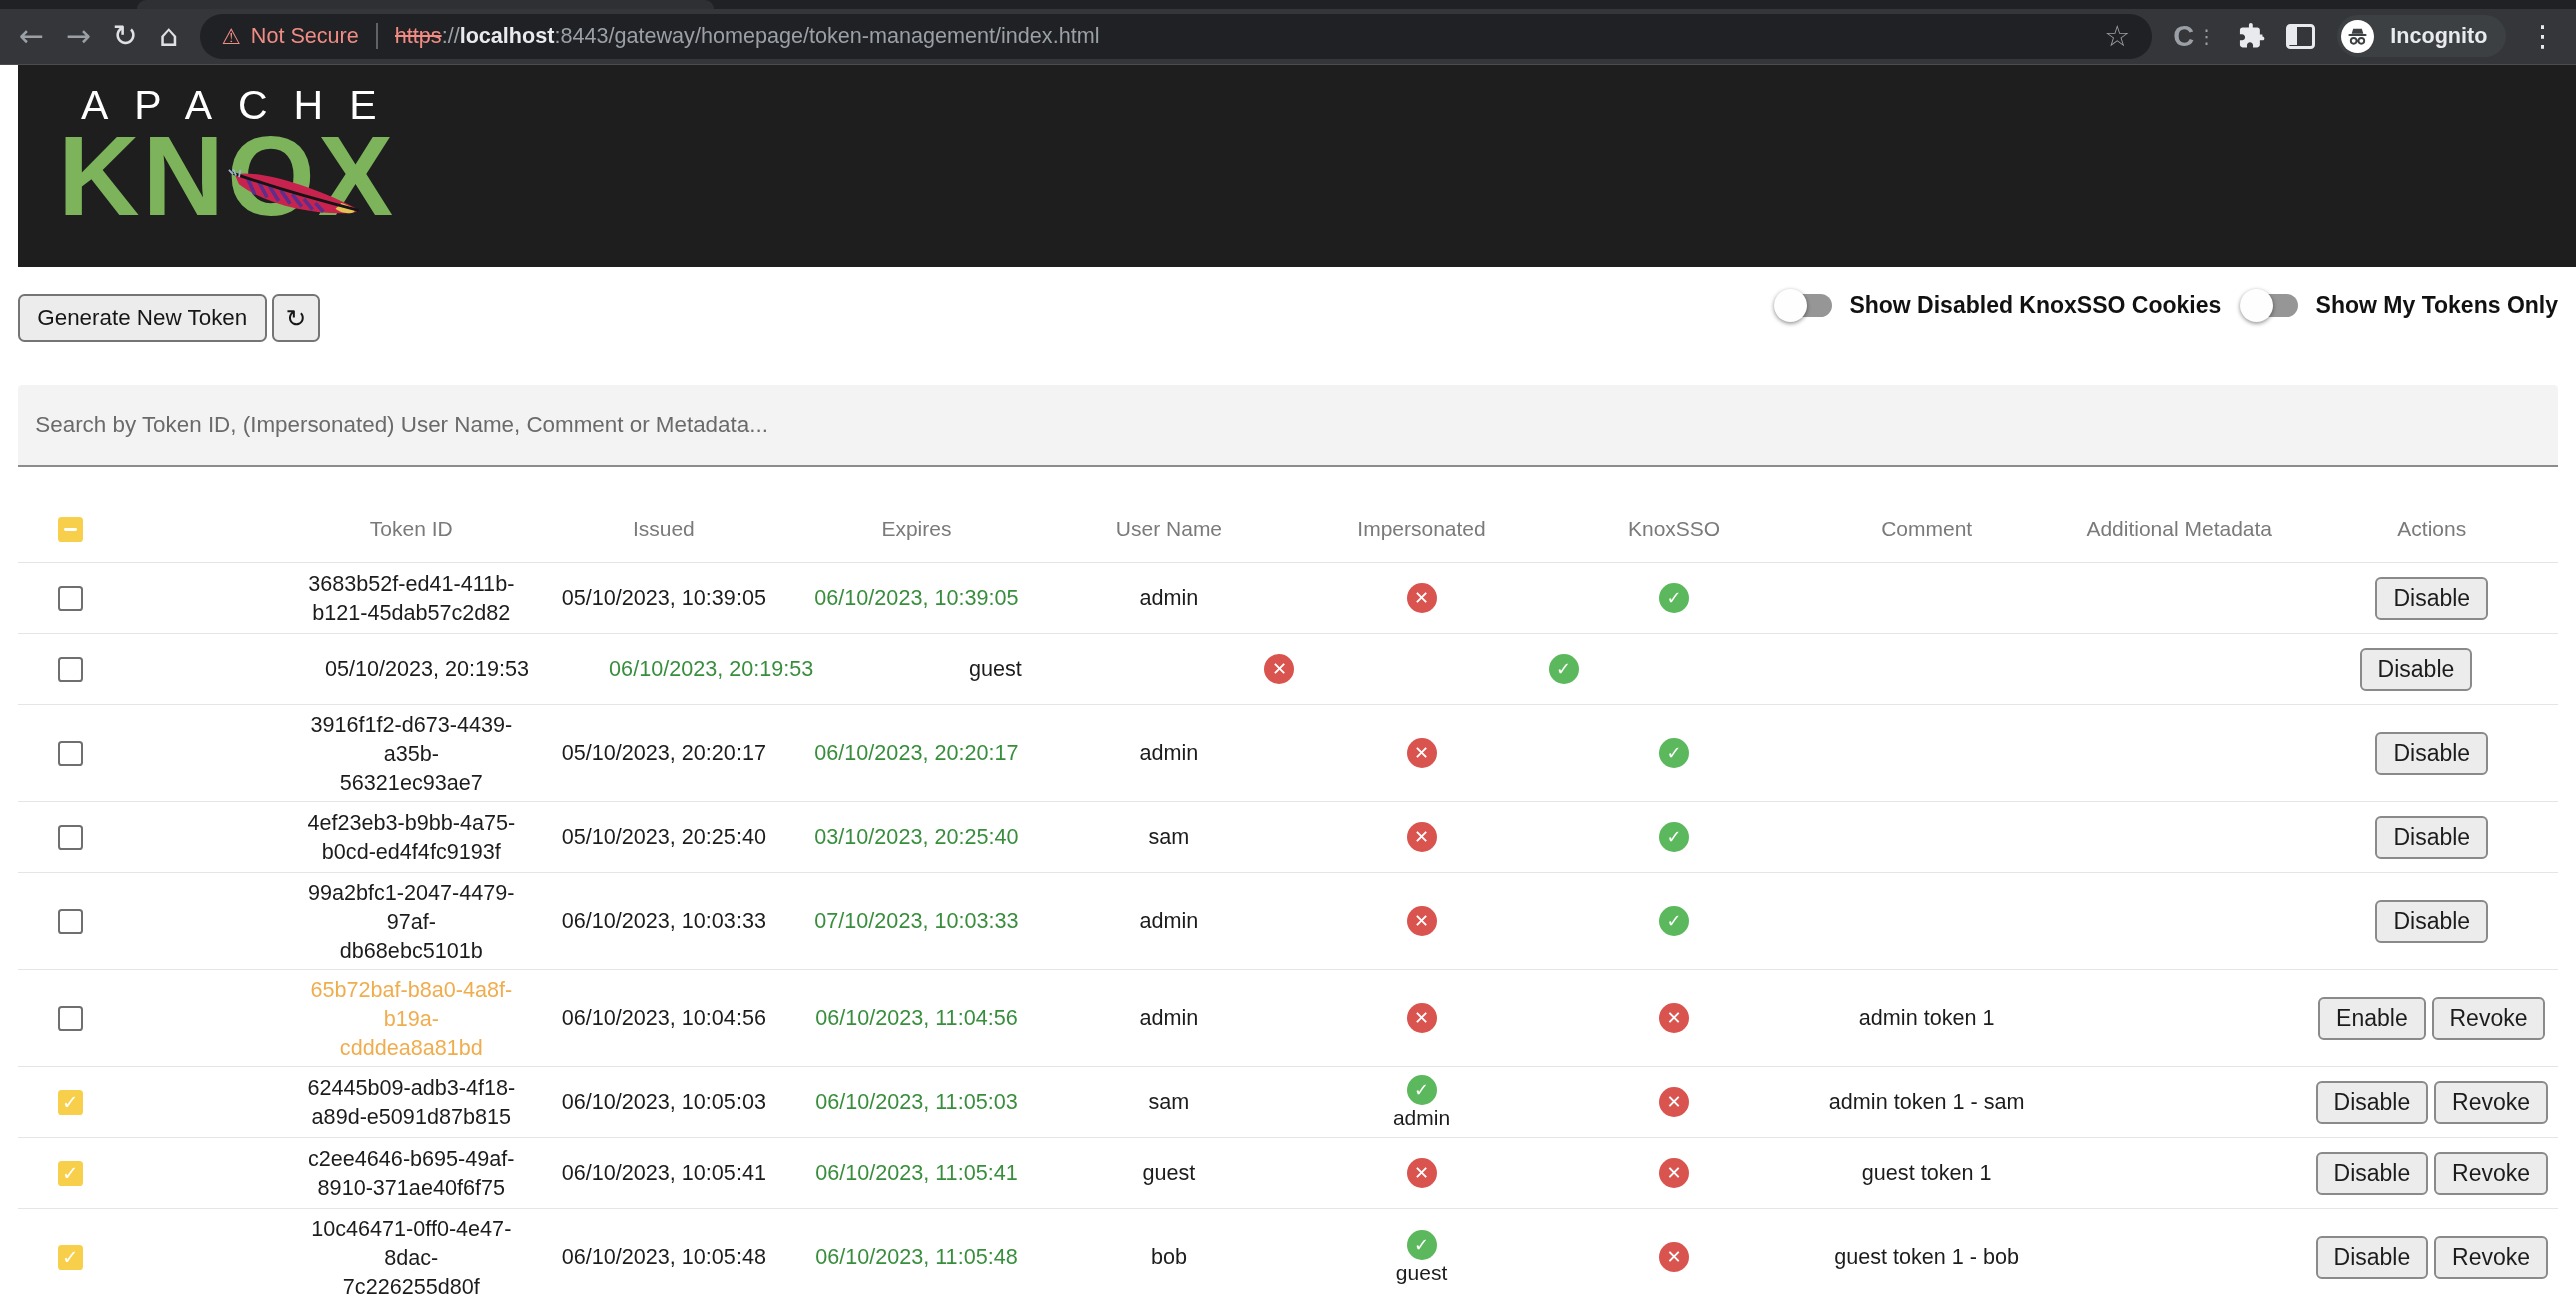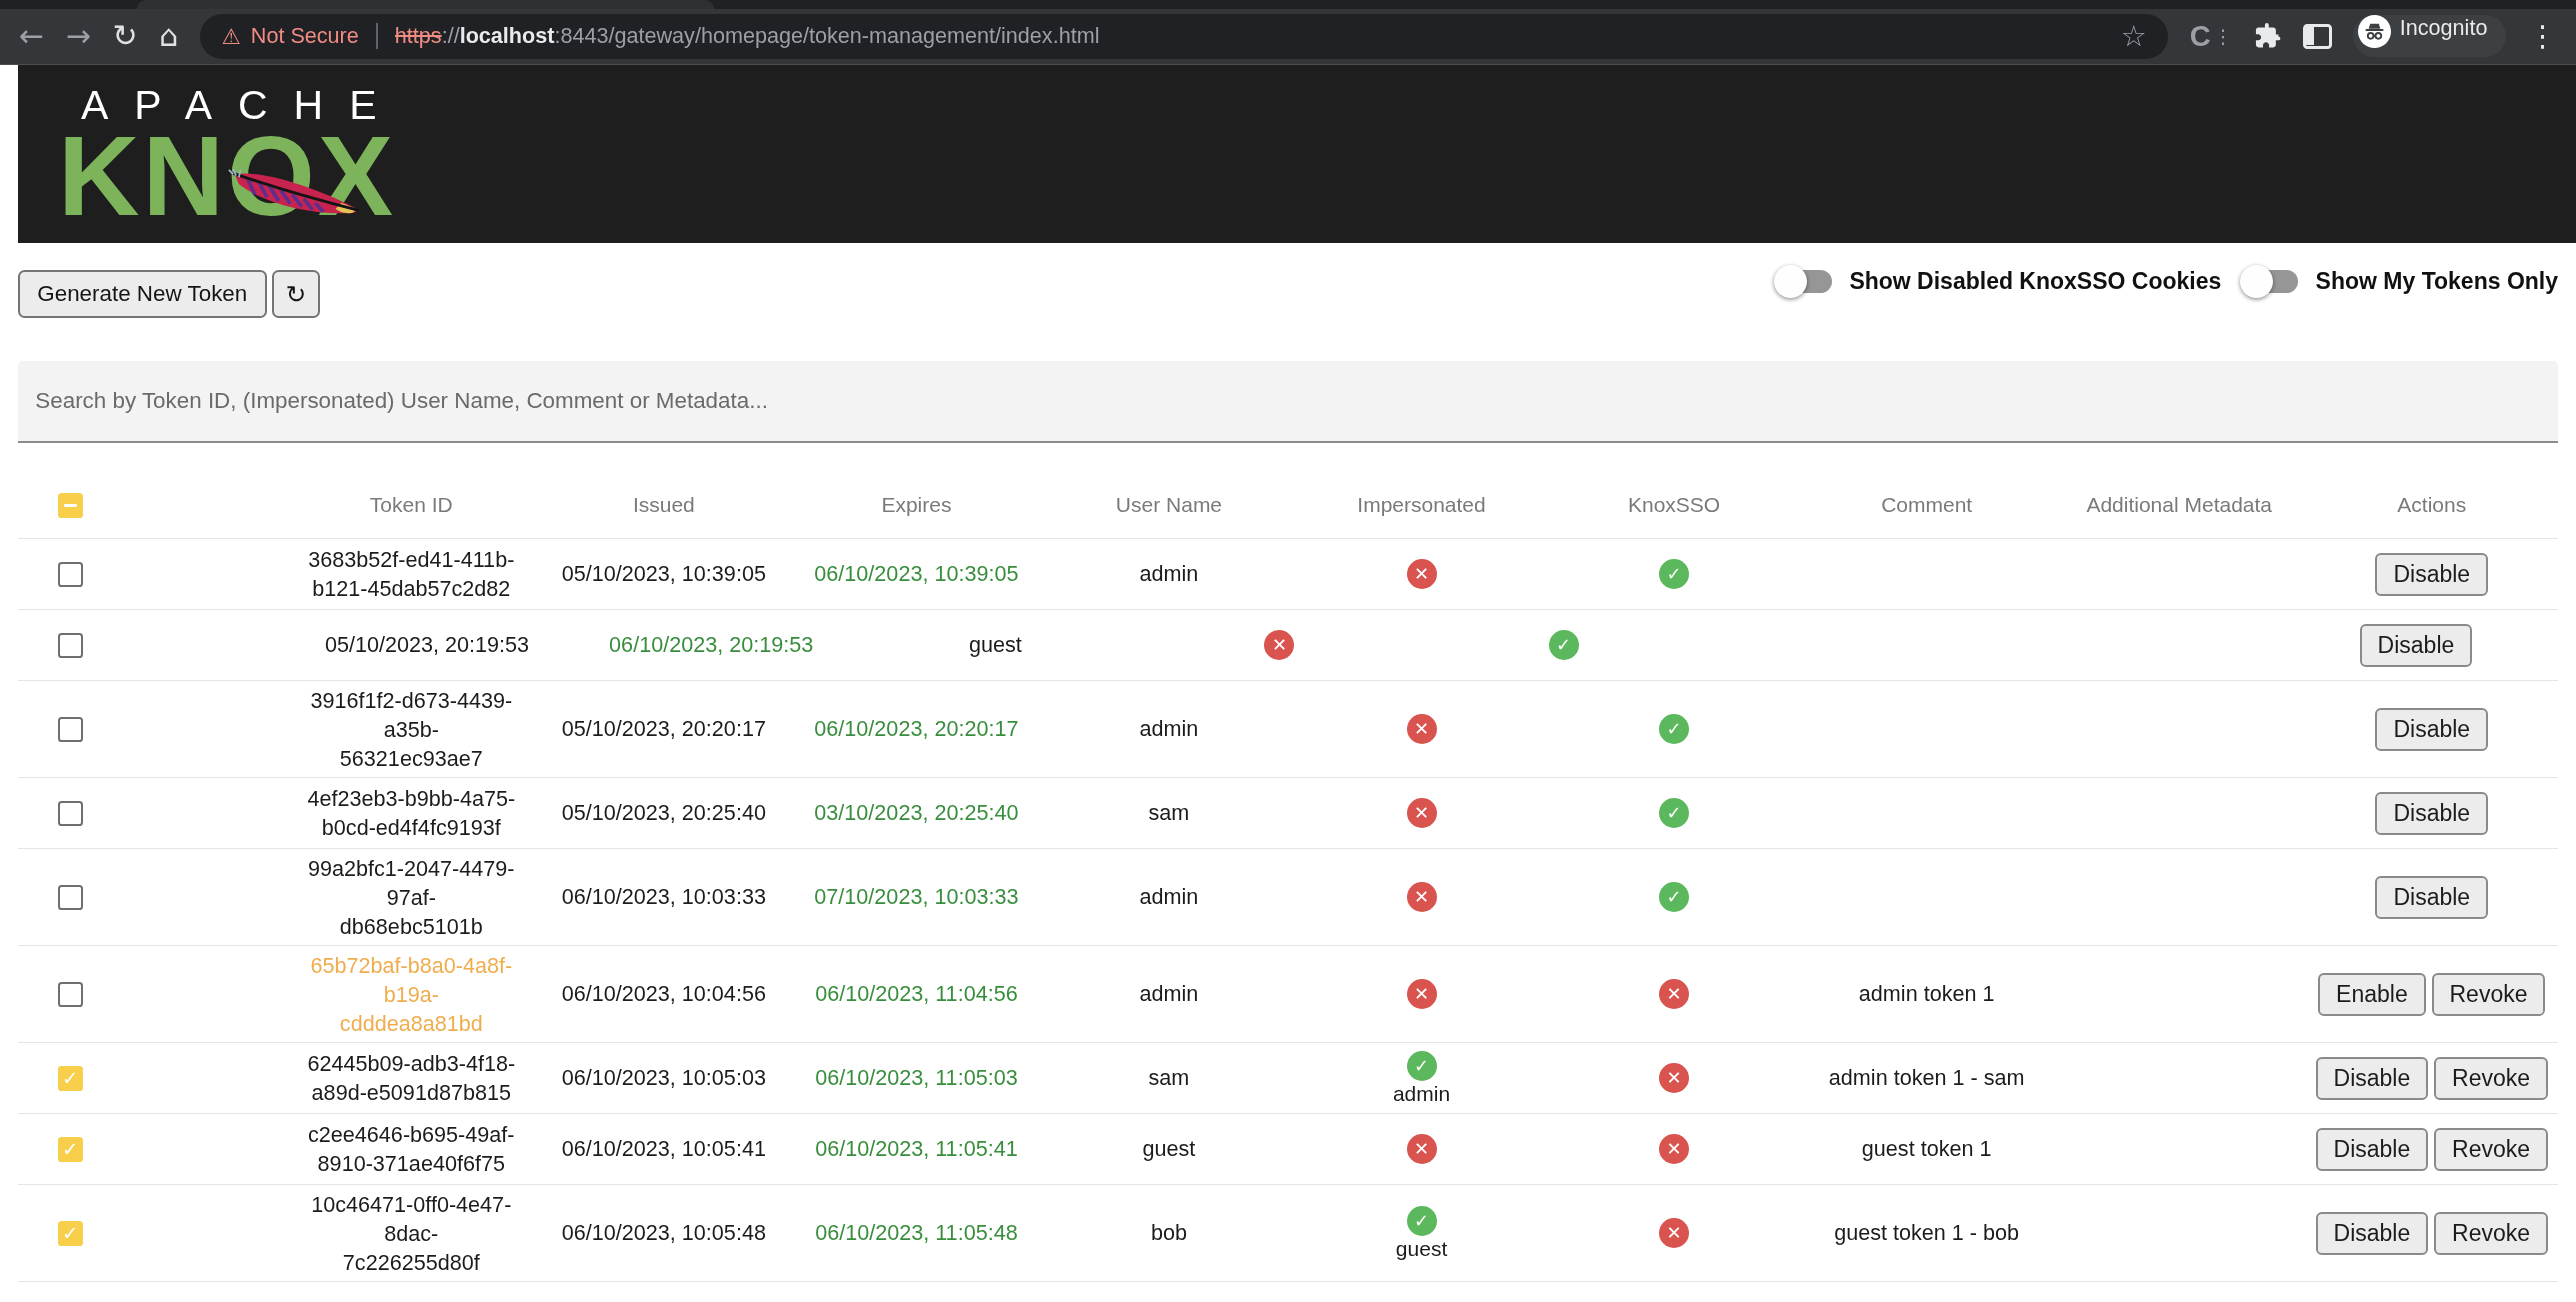--- a/index.html
+++ b/index.html
@@ -21,27 +21,27 @@
   .url .scheme { color:#f08c84; text-decoration:line-through; }
   .url .sep { color:#9aa0a6; }
   .url .host { color:#e8eaed; font-weight:bold; }
   .url .path { color:#9aa0a6; }
   .omni-spacer { flex:1; }
   .star { font-family:"DejaVu Sans",sans-serif; color:#9aa0a6; font-size:29px; }
   .ext-c { color:#9aa0a6; font-size:29px; font-weight:bold; display:flex; align-items:center; }
   .ext-c .dots { font-size:19px; letter-spacing:0; margin-left:2.9px; font-weight:normal; }
   .sidepanel { position:relative; width:29px; height:24.5px; border:3.6px solid #e8eaed; border-radius:4.3px; }
   .sidepanel::after { content:""; position:absolute; left:-0.7px; top:-0.7px; width:8.7px; height:19px; background:#e8eaed; }
-  .incog { height:42px; background:#3c4043; border-radius:21px; display:flex; align-items:flex-start; padding:0 19px 0 4.3px; gap:9px; }
+  .incog { height:42px; background:#3c4043; border-radius:21px; display:flex; align-items:center; padding:0 19px 0 4.3px; gap:16px;font-weight:bold; }
   .incog-circle { width:33px; height:33px; border-radius:50%; background:#fff; display:flex; align-items:center; justify-content:center; }
   .incog-label { color:#e8eaed; font-size:21.6px; }
   .kebab { color:#e8eaed; font-size:29px; font-family:"DejaVu Sans",sans-serif; }
 
   
-  .banner { margin-left:18px; height:178px; background:#1e1e1e; position:relative; overflow:hidden; }
+  .banner { margin-left:18px; height:202px; background:#1e1e1e; position:relative; overflow:hidden; }
   .apache { position:absolute; left:63px; top:17.3px; color:#fff; font-size:41px; letter-spacing:26px; font-weight:400; }
   .knox { position:absolute; left:40px; top:55px; color:#7cb35b; font-size:113px; font-weight:bold; letter-spacing:2.9px; line-height:1; }
   .feather { position:absolute; left:208px; top:102px; }
 
   
   .controls { position:relative; margin:24.5px 18px 0 18px; height:88px; }
   .gen-group { position:absolute; left:0; top:2.9px; display:flex; }
   .btn { background:#ececec; border:2.2px solid #757575; border-radius:6.5px; font-size:22.4px; color:#161616;
          padding:7.2px 17.3px; font-family:inherit; white-space:nowrap; }
   .btn.sq { margin-left:5.8px; padding:7.2px 11.5px; font-family:"DejaVu Sans",sans-serif; font-size:24.5px; }

